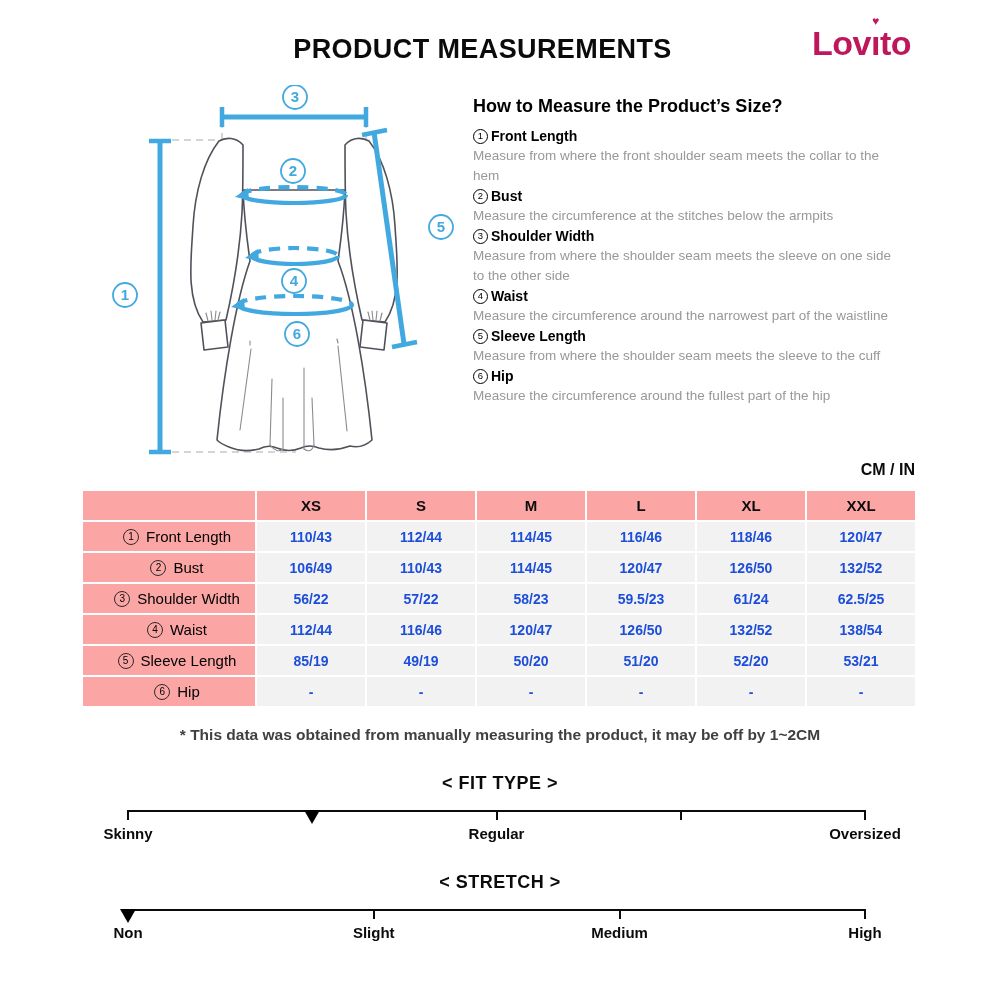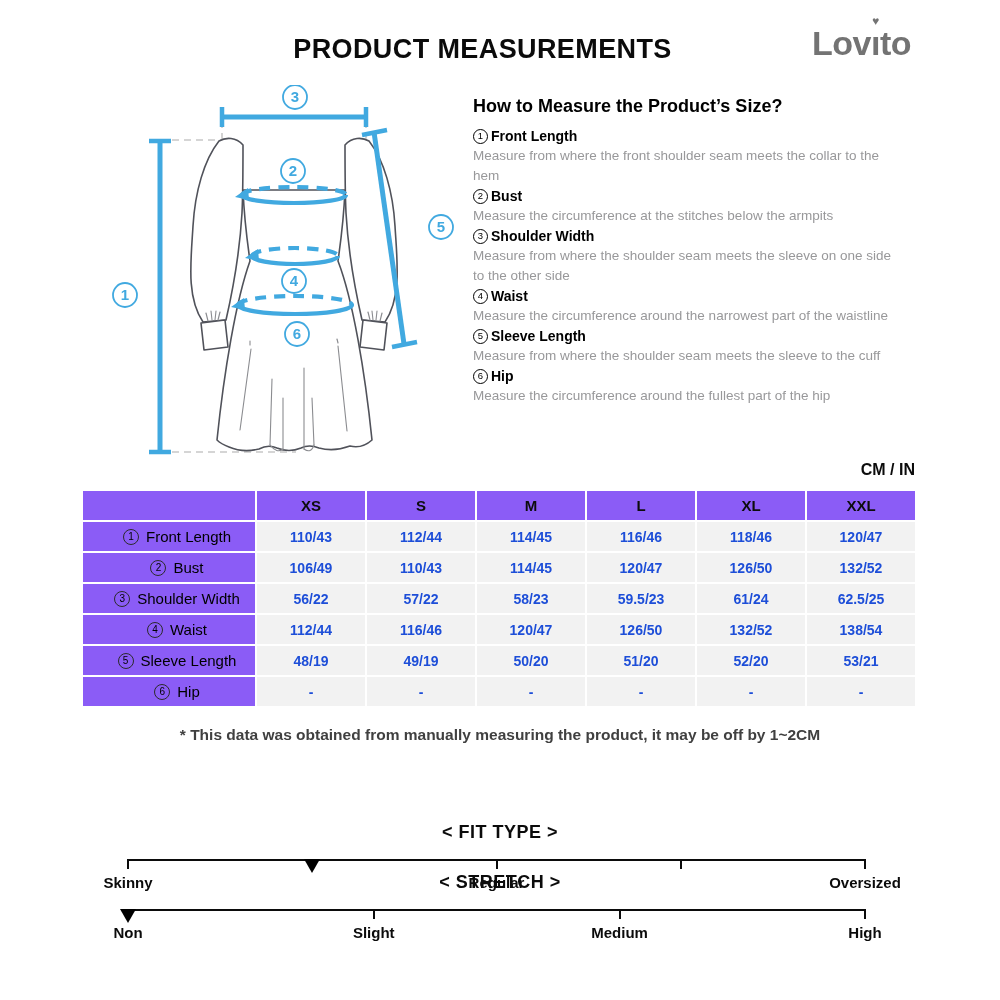--- a/index.html
+++ b/index.html
@@ -2,53 +2,53 @@
 <html><head>
 <meta charset="utf-8">
 <style>
   html,body{margin:0;padding:0;background:#fff;}
   .page{position:relative;width:1000px;height:1000px;background:#fff;overflow:hidden;
         font-family:"Liberation Sans","DejaVu Sans",sans-serif;color:#0c0c0c;}
 
   
   .page-title{position:absolute;left:0;top:34px;width:965px;text-align:center;
       font-size:27px;font-weight:800;letter-spacing:.4px;color:#0b0b0b;}
-  .brand{position:absolute;left:812px;top:24px;font-size:34px;font-weight:800;letter-spacing:-.5px;color:#737373;}
+  .brand{position:absolute;left:812px;top:24px;font-size:34px;font-weight:800;letter-spacing:-.5px;color:#be185d;}
   .brand .iwrap{position:relative;display:inline-block;}
   .brand .heart{position:absolute;left:50%;top:-9px;transform:translateX(-50%);font-size:12px;line-height:12px;}
 
   
   .howto{position:absolute;left:473px;top:96px;width:422px;}
   .howto h2{margin:0 0 9px 0;font-size:18px;font-weight:700;color:#000;}
   .item-label{display:flex;align-items:center;gap:3px;height:20px;font-size:14px;font-weight:700;color:#000;}
   .item-desc{font-size:13.5px;line-height:20px;font-weight:400;color:#98989a;}
   .circ{flex:none;display:inline-flex;align-items:center;justify-content:center;
         width:13px;height:13px;border:1.2px solid currentColor;border-radius:50%;
         font-size:9.5px;font-weight:400;line-height:1;}
 
   
   .unit-label{position:absolute;right:85px;top:461px;font-size:16px;font-weight:700;color:#0b0b0b;}
 
   
   .meas-table{position:absolute;left:83px;top:491px;display:grid;
       grid-template-columns:172px repeat(6,108px);gap:2px;}
   .meas-table .cell{height:29px;display:flex;align-items:center;justify-content:center;}
-  .cell-corner,.cell-head,.cell-label{background:#8b5cf6;}
+  .cell-corner,.cell-head,.cell-label{background:#fca5a5;}
   .cell-head{font-size:15px;font-weight:700;}
   .cell-label{justify-content:flex-start;padding-left:16px;gap:7px;font-size:15px;font-weight:400;color:#000;}
   .cell-label .circ{width:14px;height:14px;font-size:10px;border-color:#2b2b2b;}
   .cell-val{background:#f2f2f2;font-size:14px;font-weight:700;color:#1d4ed8;}
 
   
   .note{position:absolute;left:0;top:726px;width:1000px;text-align:center;
       font-size:15.5px;font-weight:700;color:#404040;}
 
   
   .scale{position:absolute;left:0;width:1000px;height:80px;}
-  .scale-fit{top:822px;}
+  .scale-fit{top:773px;}
   .scale-stretch{top:872px;}
   .scale-title{position:absolute;left:0;top:0;width:100%;text-align:center;
       font-size:18px;font-weight:800;letter-spacing:.5px;color:#0b0b0b;}
   .scale-line{position:absolute;left:128px;top:37px;width:737px;height:2px;background:#0b0b0b;}
   .tick{position:absolute;top:0;width:2px;height:10px;background:#0b0b0b;transform:translateX(-50%);}
   .tri-marker{position:absolute;top:0;width:0;height:0;transform:translateX(-50%);
       border-left:8px solid transparent;border-right:8px solid transparent;border-top:14px solid #000;}
   .slabel{position:absolute;top:15px;transform:translateX(-50%);white-space:nowrap;
       font-size:15px;font-weight:700;color:#0b0b0b;}
 </style>
@@ -261,21 +261,21 @@
     <div class="cell cell-val">116/46</div>
     <div class="cell cell-val">120/47</div>
     <div class="cell cell-val">126/50</div>
     <div class="cell cell-val">132/52</div>
     <div class="cell cell-val">138/54</div>
 
     <div class="cell cell-label">
         <span class="circ">5</span>
         <span>Sleeve Length</span>
       </div>
-    <div class="cell cell-val">48/19</div>
+    <div class="cell cell-val">85/19</div>
     <div class="cell cell-val">49/19</div>
     <div class="cell cell-val">50/20</div>
     <div class="cell cell-val">51/20</div>
     <div class="cell cell-val">52/20</div>
     <div class="cell cell-val">53/21</div>
 
     <div class="cell cell-label">
         <span class="circ">6</span>
         <span>Hip</span>
       </div>

